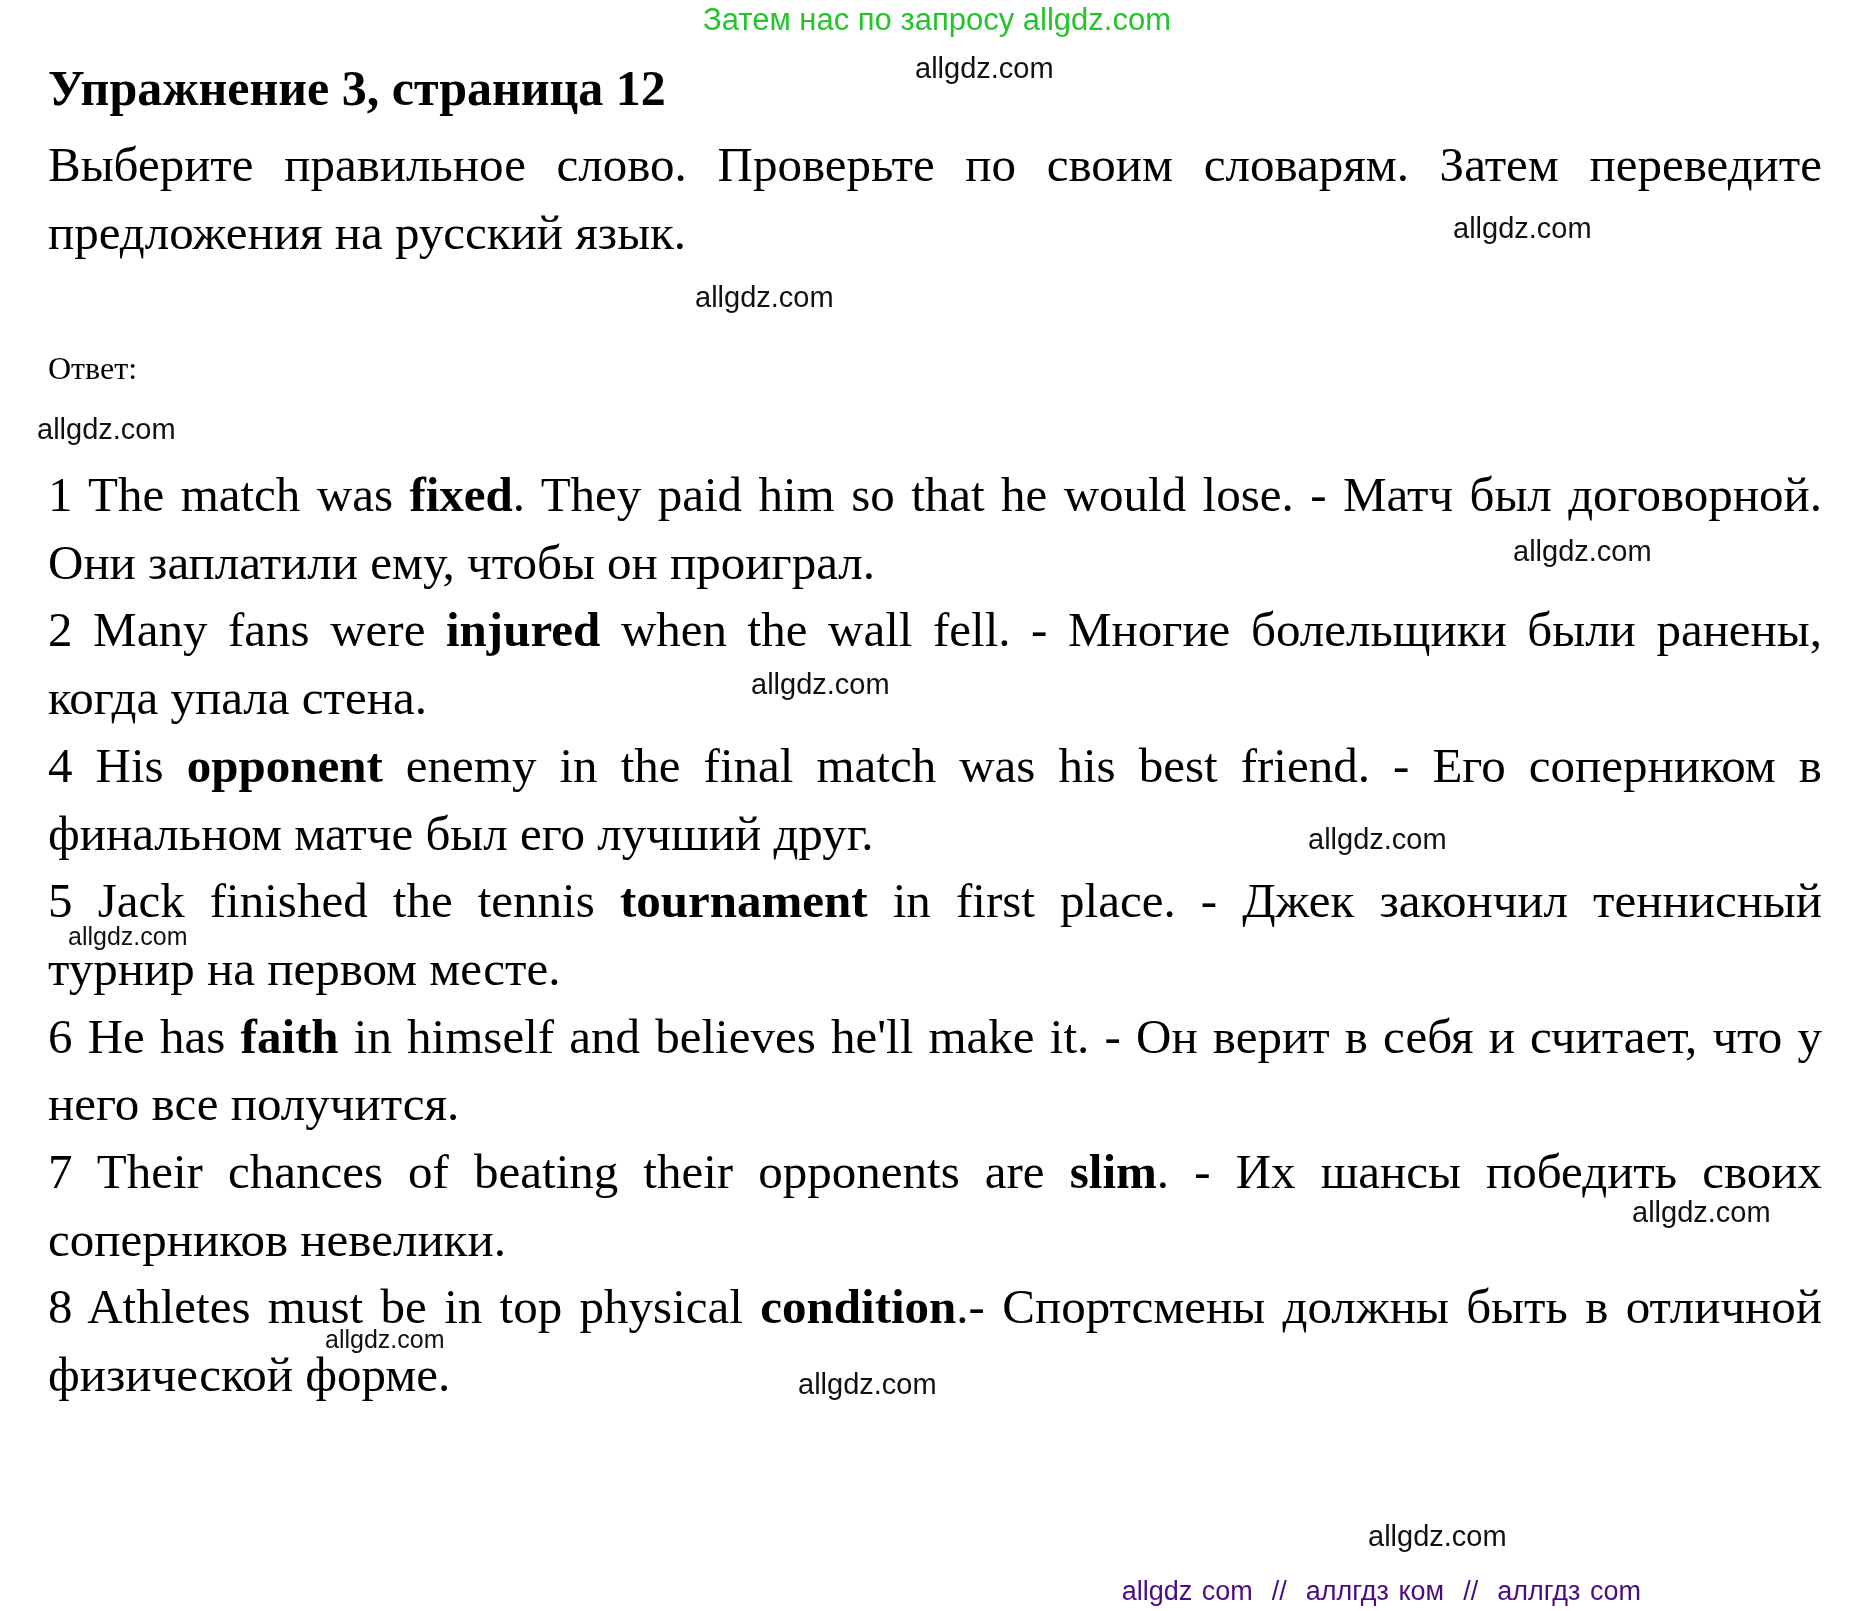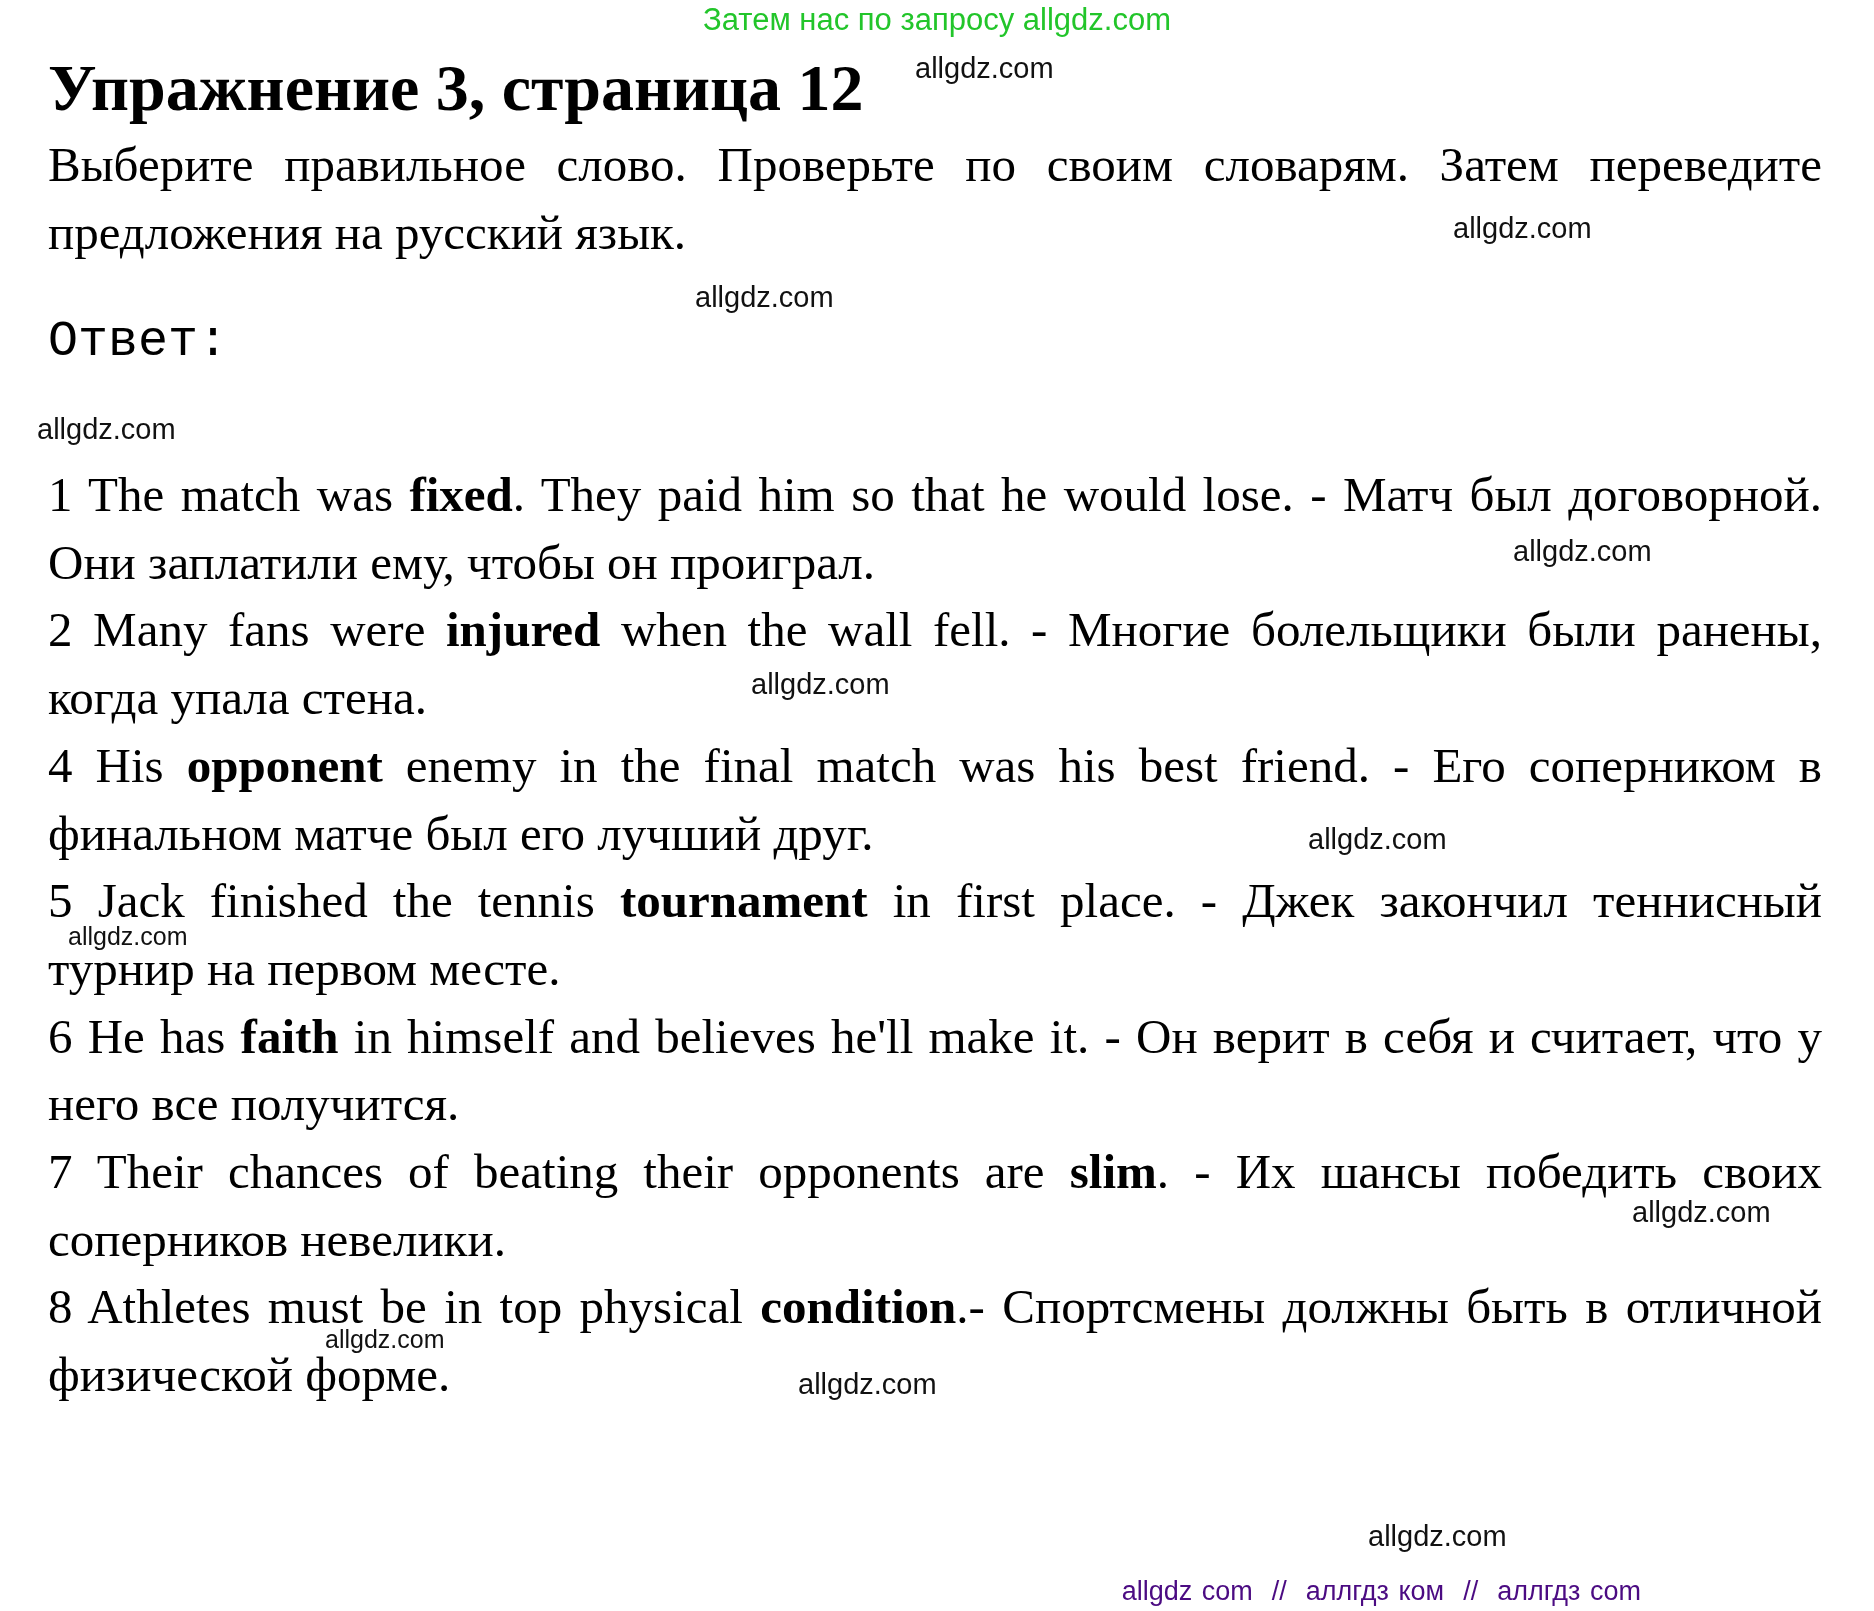--- a/index.html
+++ b/index.html
@@ -3,23 +3,23 @@
 <meta charset="utf-8">
 <style>
   html, body { margin:0; padding:0; background:#ffffff; }
   body { width:1874px; height:1611px; position:relative; overflow:hidden; }
   .abs { position:absolute; }
   .banner { top:2px; left:0; width:1874px; text-align:center;
     font-family:"Liberation Sans", sans-serif; font-size:31px; color:#22c52a; line-height:36px; }
   .wm { font-family:"Liberation Sans", sans-serif; font-size:29px; color:#111; line-height:32px; white-space:nowrap; }
   .wm.small { font-size:25px; }
   .serif { font-family:"Liberation Serif", serif; color:#000; }
-  .title { left:48px; top:58px; font-size:66px; font-weight:bold; line-height:60px; }
+  .title { left:48px; top:58px; font-size:50px; font-weight:bold; line-height:60px; }
   .instr { left:48px; top:131px; width:1774px; font-size:49px; line-height:68px; text-align:justify; text-align-last:left; }
-  .answer-label { left:48px; top:312px; font-size:50px; line-height:60px;font-family:Liberation Mono, monospace; }
+  .answer-label { left:48px; top:338px; font-size:32px; line-height:60px; }
   .answers { left:48px; top:461px; width:1774px; }
   .answer { font-size:49px; line-height:67.7px; text-align:justify; text-align-last:left; margin:0; }
   .answer b { font-weight:bold; }
   .footer { top:1573px; left:0; width:1641px; text-align:right;
     font-family:"Liberation Sans", sans-serif; font-size:27px; color:#4b0b82; line-height:36px; word-spacing:2px; }
 </style>
 </head>
 <body>
 
 <div class="abs banner">Затем нас по запросу allgdz.com</div>

